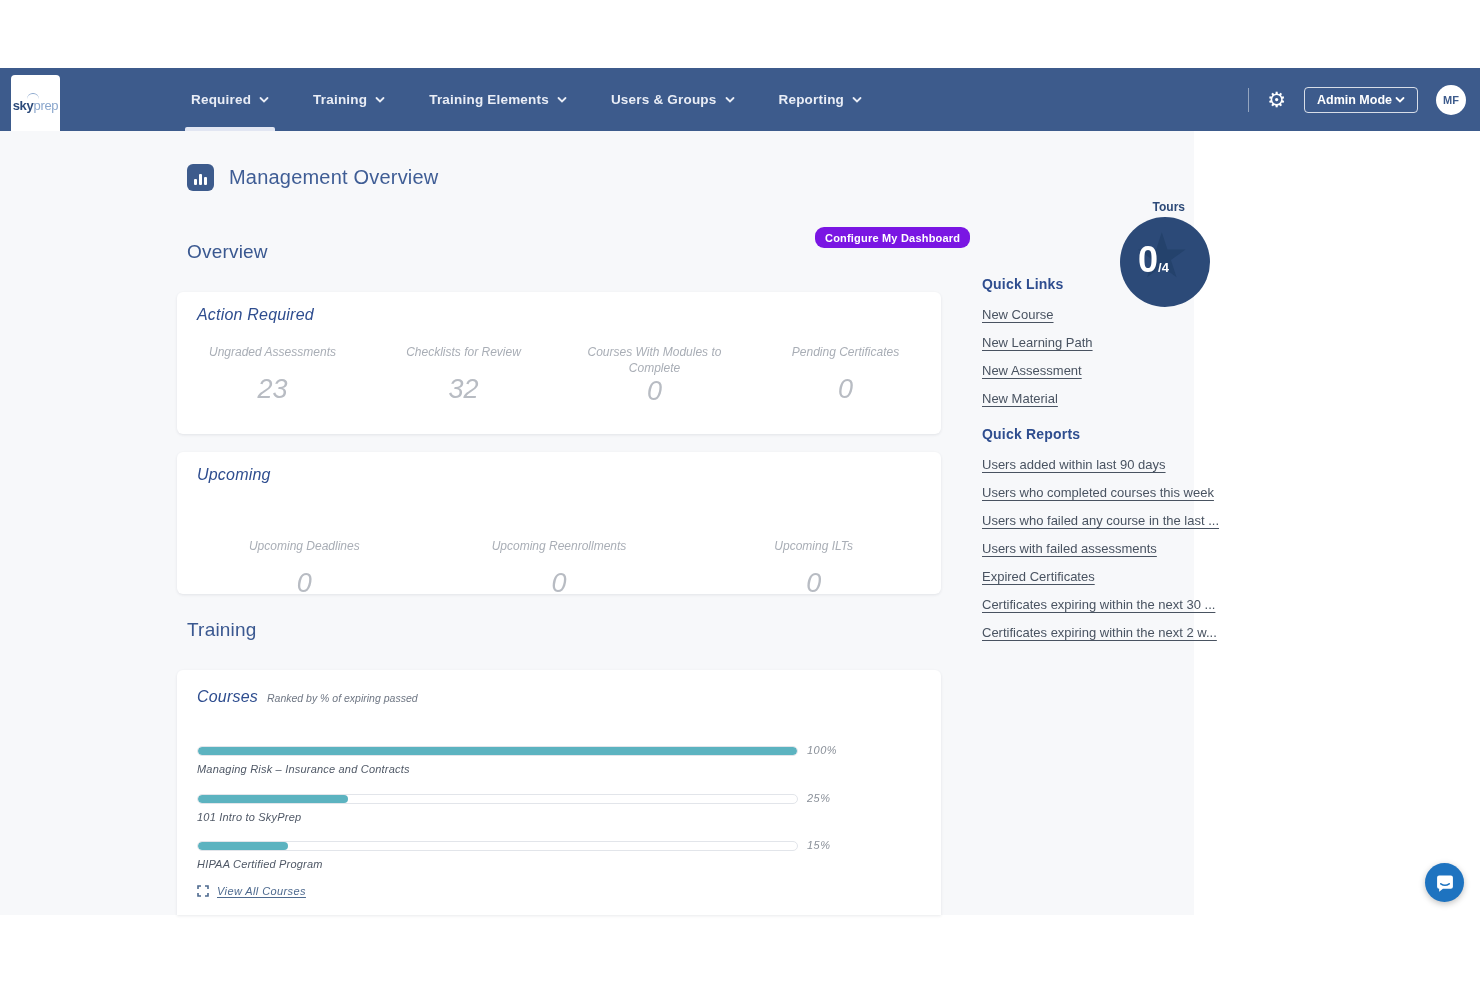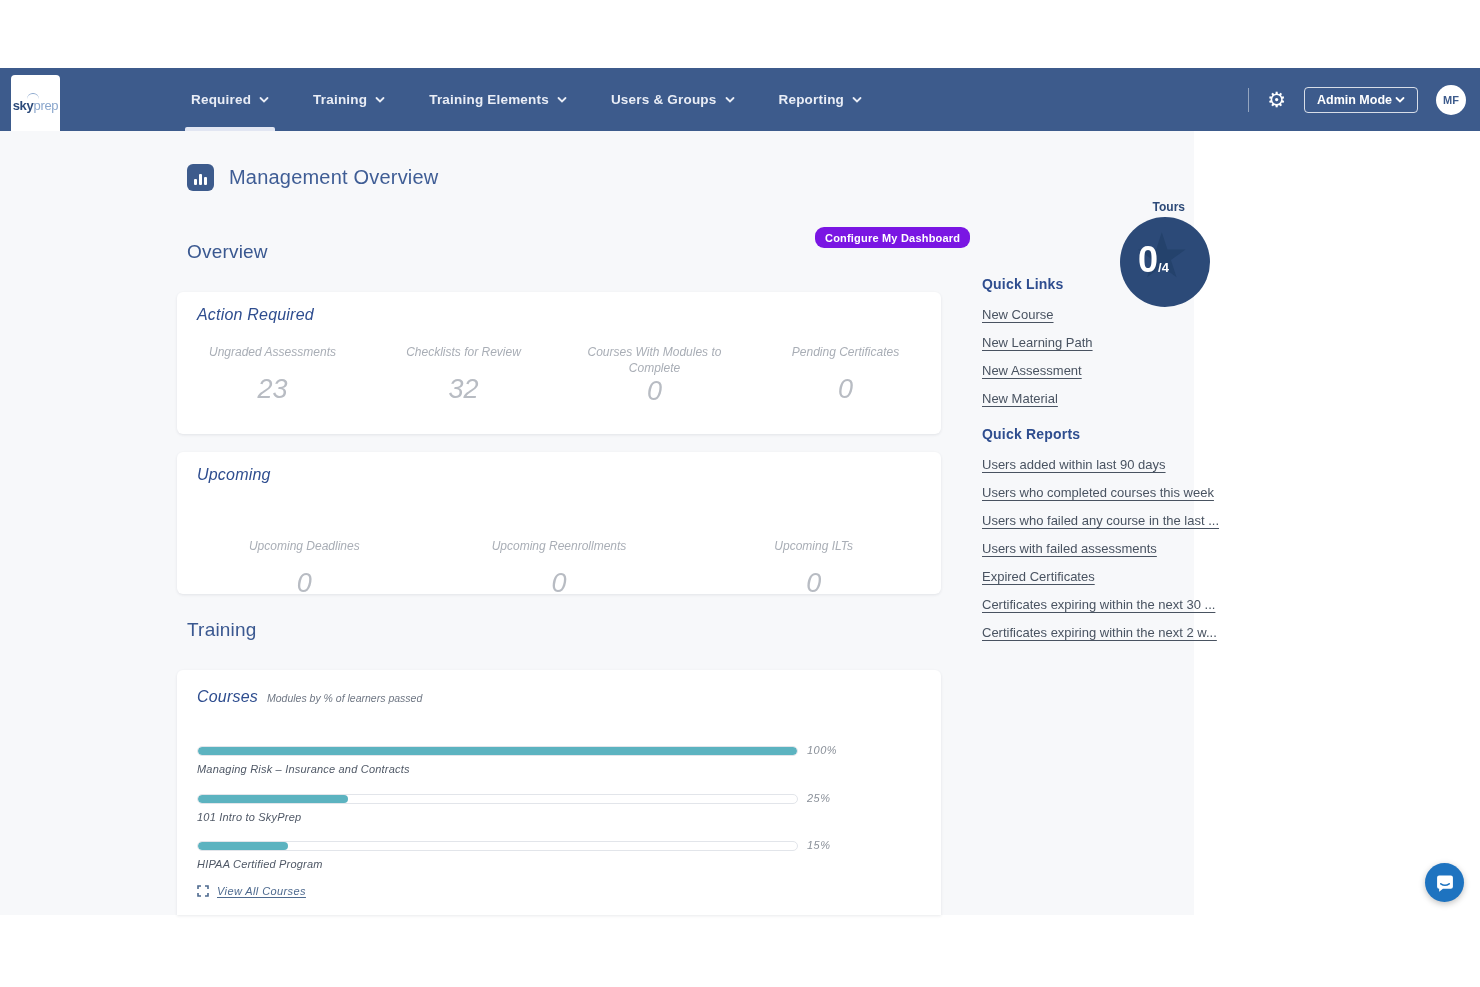--- a/index.html
+++ b/index.html
@@ -207,21 +207,21 @@
       <a class="side-link" style="margin-top:13px;">Expired Certificates</a>
       <a class="side-link" style="margin-top:13px;">Certificates expiring within the next 30 ...</a>
       <a class="side-link" style="margin-top:13px;">Certificates expiring within the next 2 w...</a>
     </div>
 
     <div class="section-heading" style="left:187px; top:488px;">Training</div>
 
     <div class="card" style="top:539px; height:245px; border-radius:6px 6px 0 0;">
       <div class="courses-head">
         <div class="card-title">Courses</div>
-        <div class="courses-sub">Modules by % of learners passed</div>
+        <div class="courses-sub">Ranked by % of expiring passed</div>
       </div>
 
       <div class="bar-row" style="top:76px;">
         <div class="bar-track">
           <div class="bar-fill" style="width: 100%;"></div>
         </div>
         <div class="bar-pct">100%</div>
         <div class="bar-name">Managing Risk – Insurance and Contracts</div>
       </div>
 

